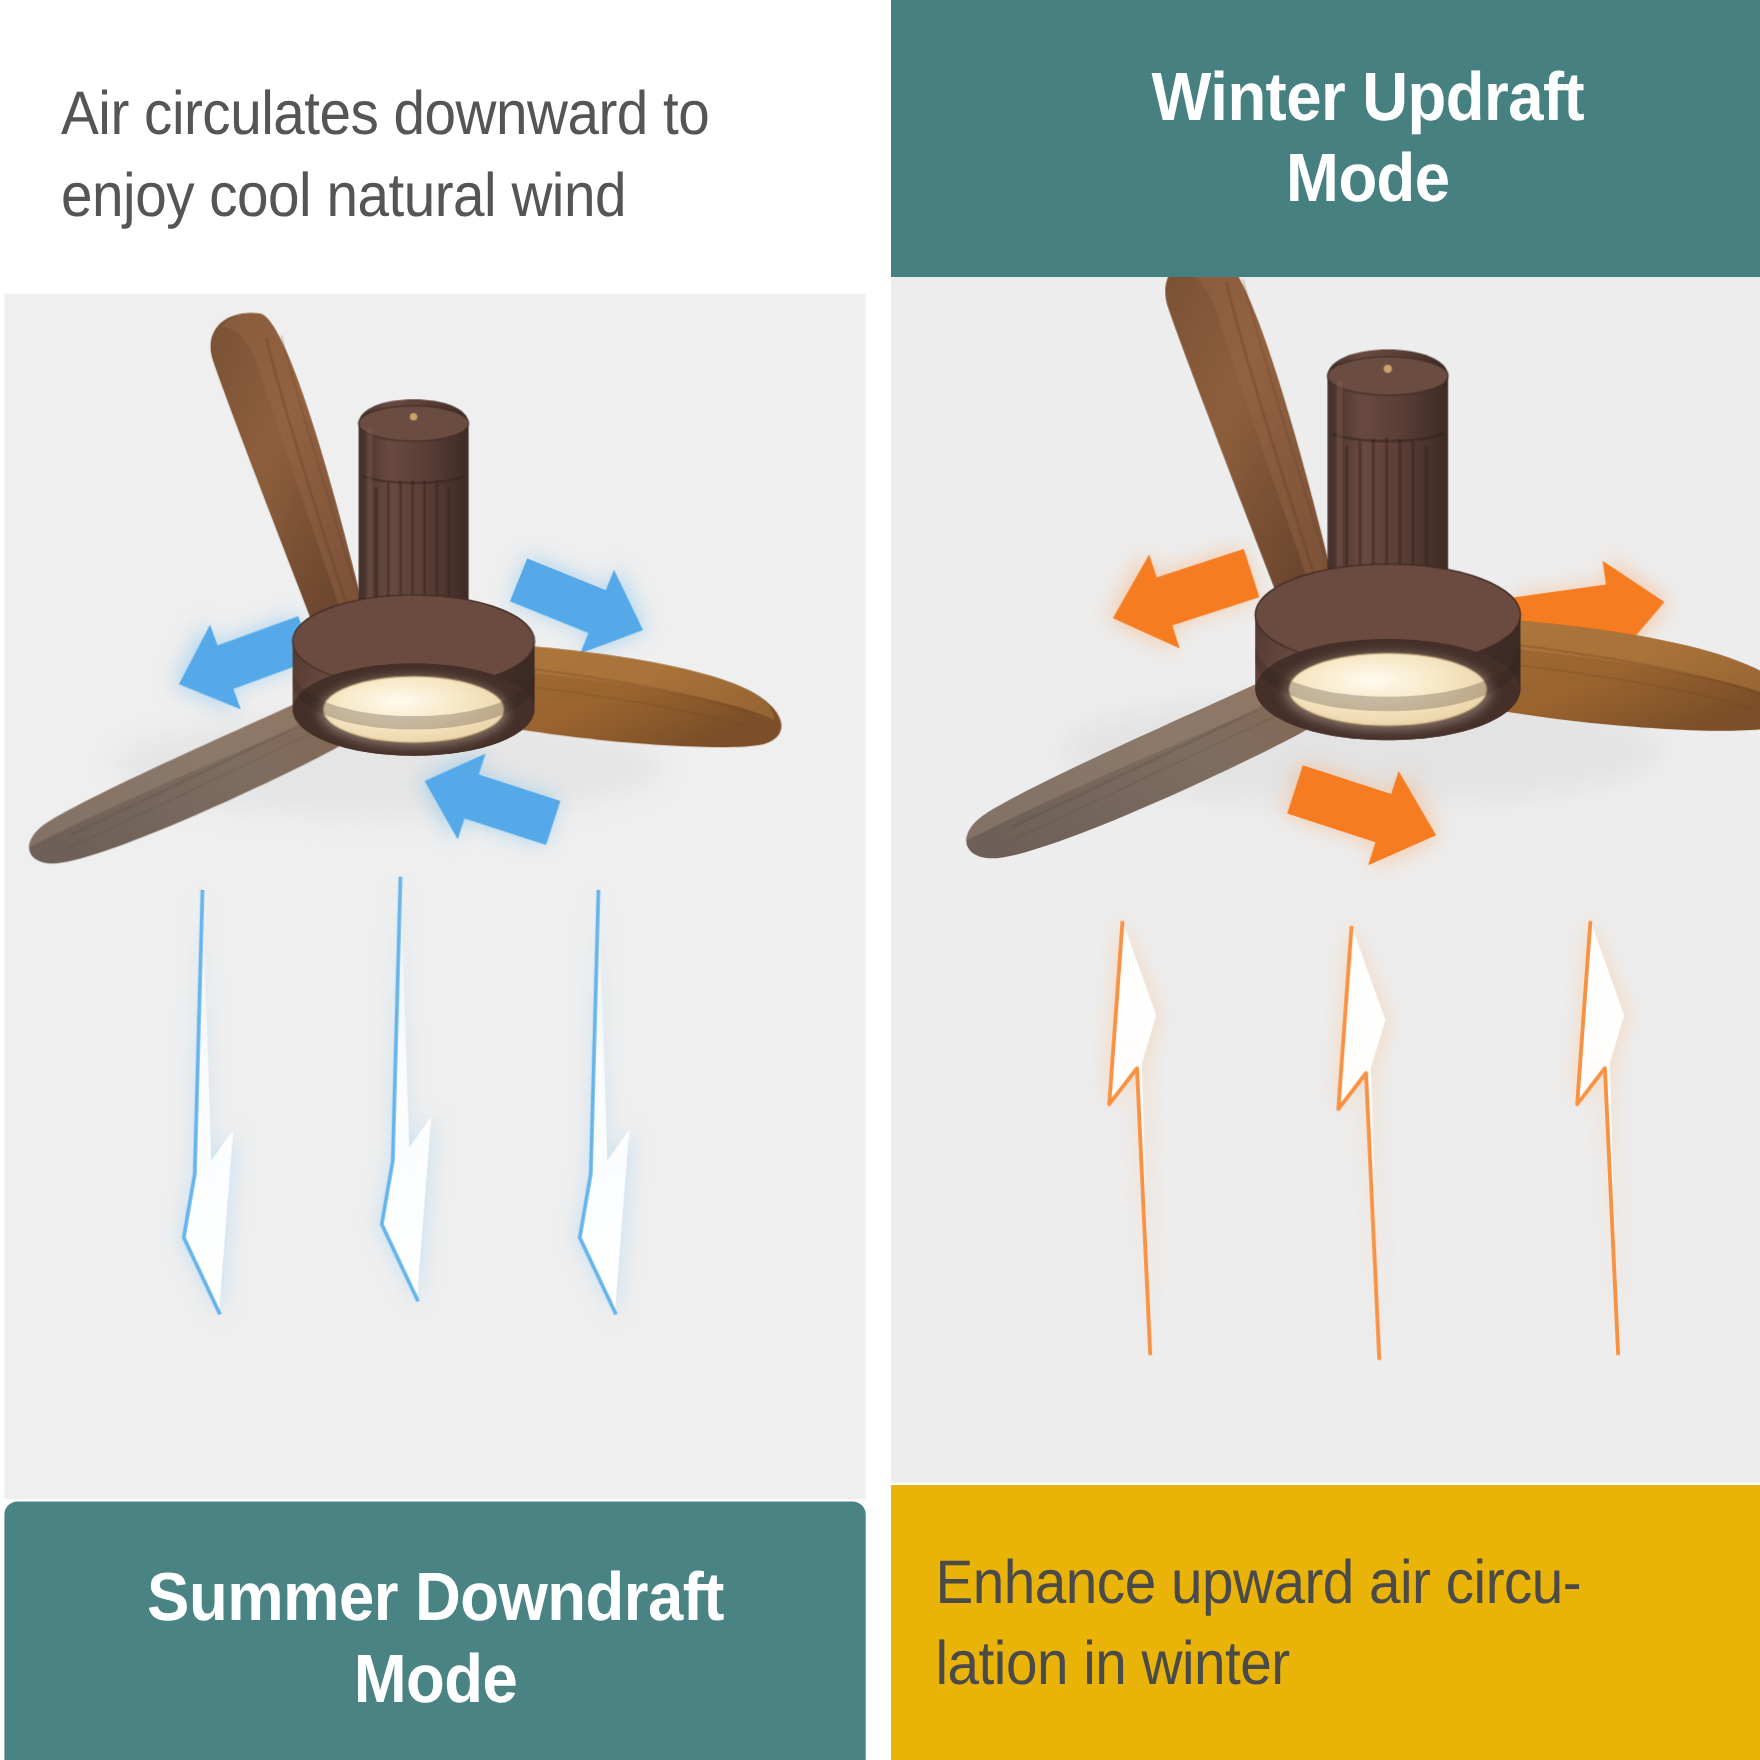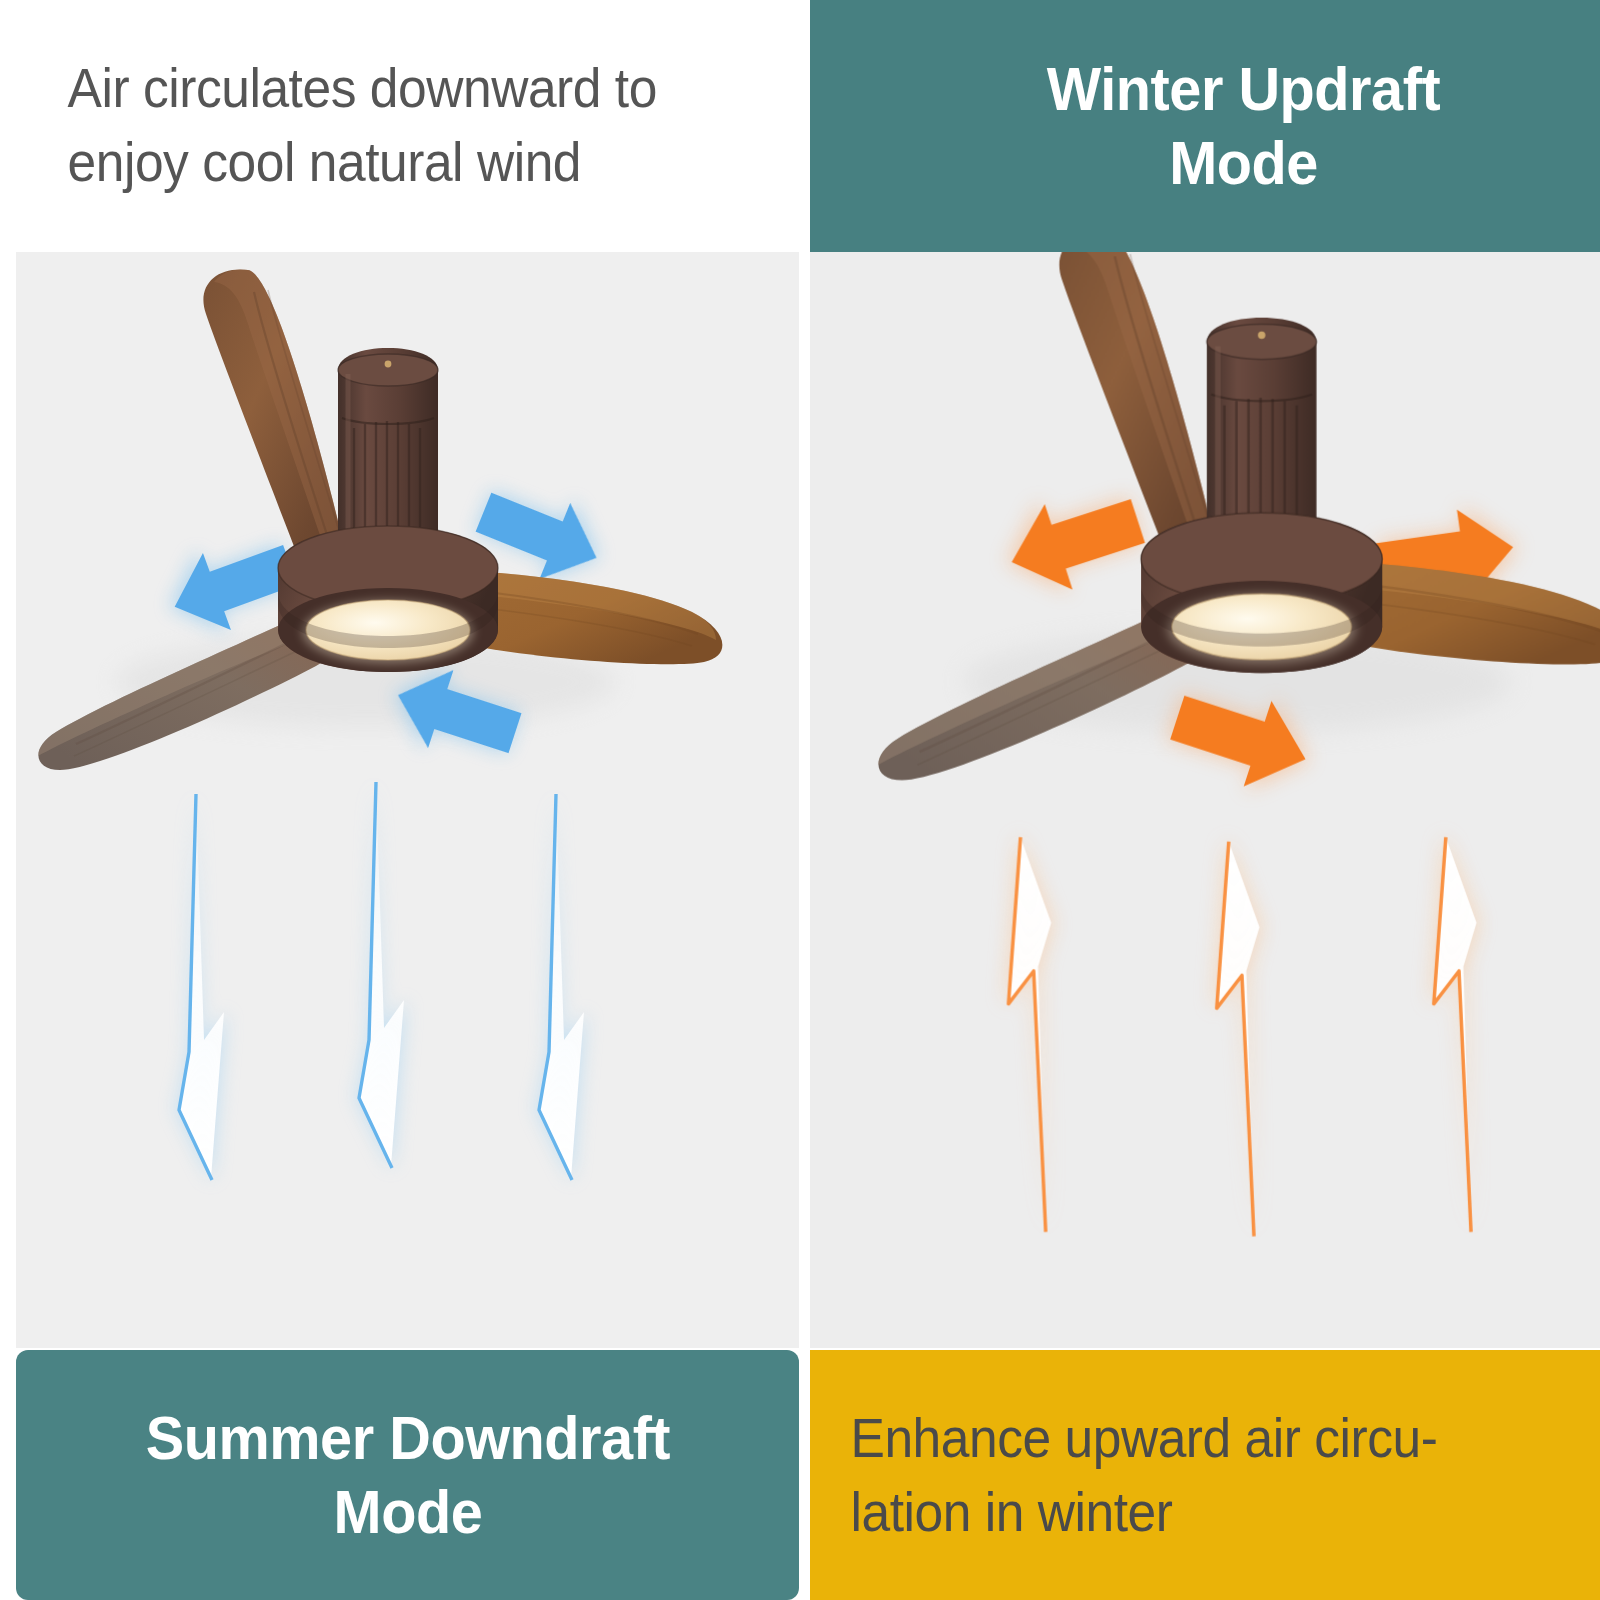--- a/index.html
+++ b/index.html
@@ -1,21 +1,21 @@
 <!DOCTYPE html>
 <html><head>
 <meta charset="utf-8">
 <style>
   html,body{margin:0;padding:0;background:#fff;}
   body{width:1600px;height:1600px;font-family:"Liberation Sans",sans-serif;overflow:hidden;}
 
   .page{position:relative;width:1600px;height:1600px;background:#ffffff;}
 
   
-  .col-left{position:absolute;left:16px;width:783px;}
+  .col-left{position:absolute;left:4px;width:783px;margin-top:15px;}
   .col-right{position:absolute;left:810px;width:866px;}
 
   
   .hdr-left{
     top:0;height:250px;background:#ffffff;
     display:flex;align-items:center;justify-content:flex-start;
   }
   .hdr-left .cap{
     color:#555555;font-size:56px;line-height:1.33;
     font-weight:400;letter-spacing:-0.5px;

